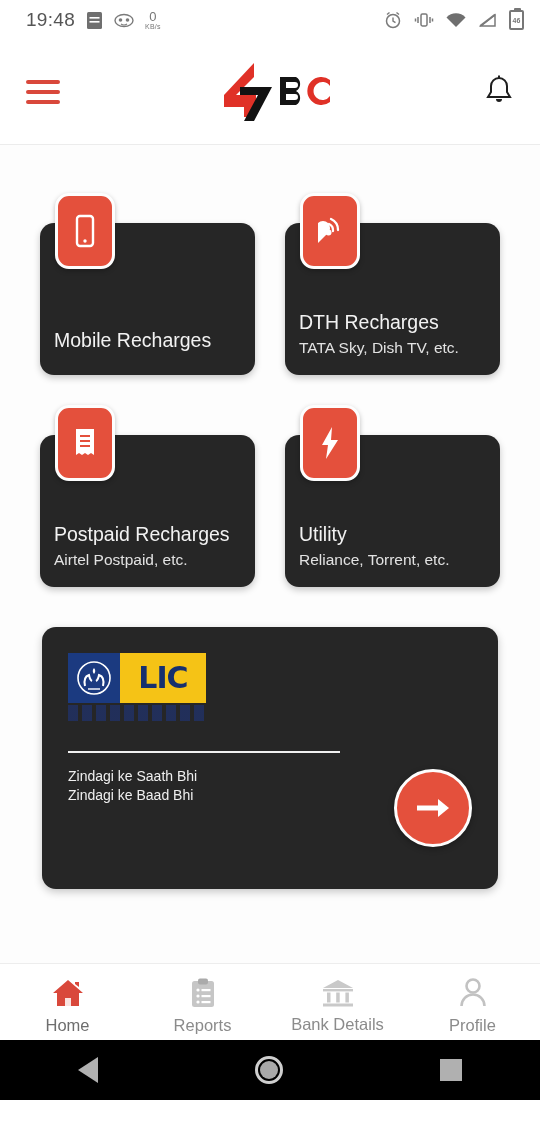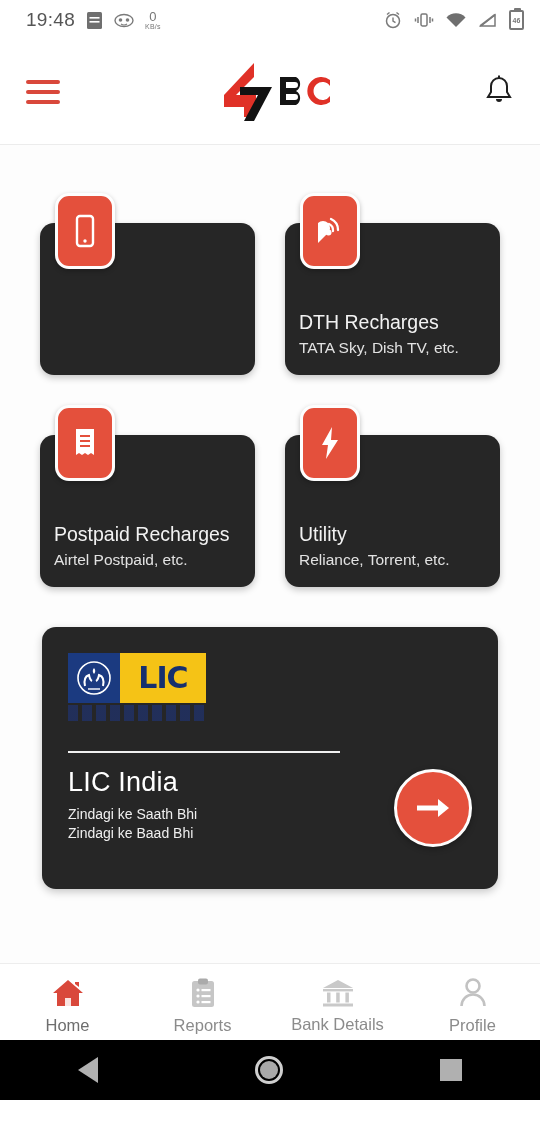--- a/index.html
+++ b/index.html
@@ -202,20 +202,21 @@
     </div>
   </div>
 
   <div class="content">
 
 
     <div class="grid">
 
       <div class="tile">
         <div class="tile-card">
+          <div class="tile-title">Mobile Recharges</div>
         </div>
         <div class="tile-badge">
           <svg width="22" height="34" viewBox="0 0 22 34">
             <rect x="3" y="2" width="16" height="30" rx="3" fill="none" stroke="#fff" stroke-width="2.4"></rect>
             <circle cx="11" cy="27" r="1.7" fill="#fff"></circle>
           </svg>
         </div>
       </div>
 
       <div class="tile">
@@ -275,21 +276,20 @@
             </div>
             <div class="lic-word">
               <span>LIC</span>
             </div>
           </div>
           <div class="lic-hindi"></div>
         </div>
 
         <div class="lic-rule"></div>
 
-        <div class="lic-name">LIC India</div>
         <div class="lic-tag">Zindagi ke Saath Bhi</div>
         <div class="lic-tag">Zindagi ke Baad Bhi</div>
 
         <div class="lic-arrow">
           <svg width="40" height="26" viewBox="0 0 40 26">
             <path d="M4 13 h24" stroke="#fff" stroke-width="5" stroke-linecap="butt"></path>
             <path d="M25 4 L36 13 L25 22 Z" fill="#fff"></path>
           </svg>
         </div>
       </div>

